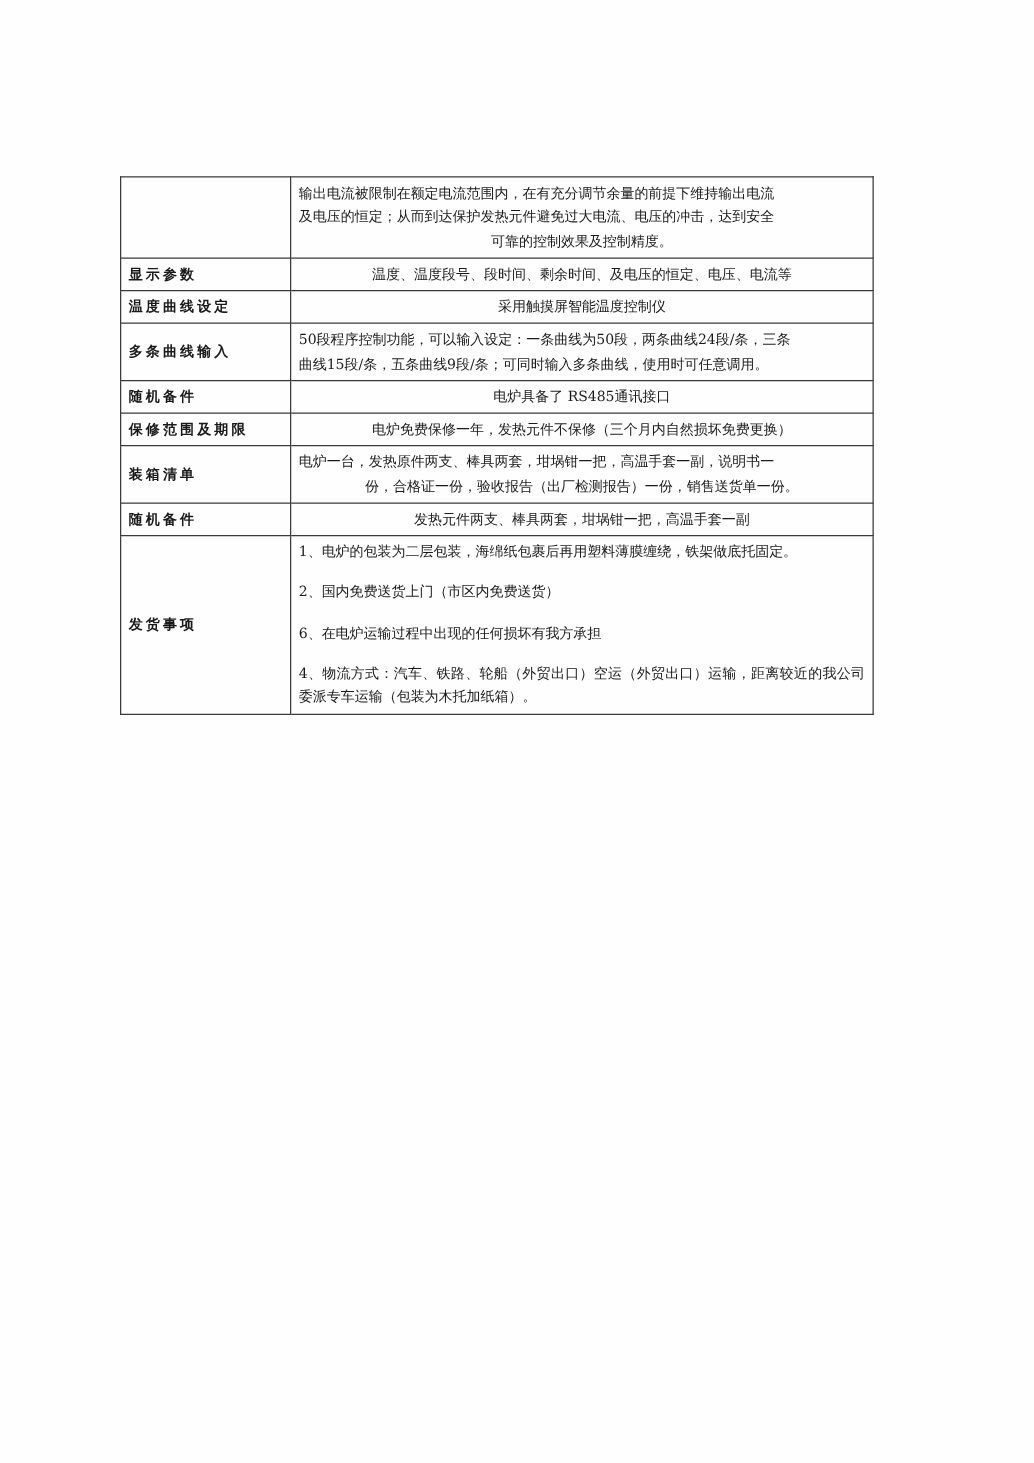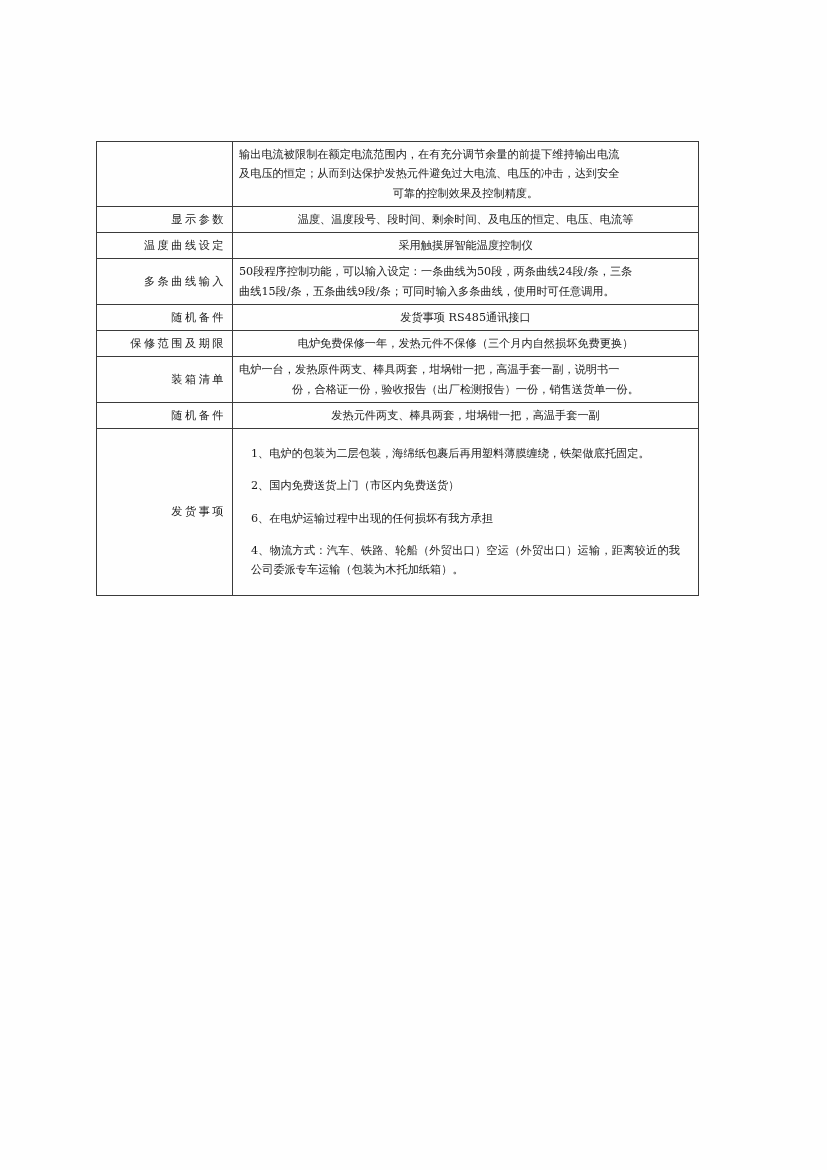--- a/index.html
+++ b/index.html
@@ -38,37 +38,37 @@
   }
   table.spec-table td {
     border: 1px solid #3a3a3a;
     padding: 3px 6px;
     vertical-align: middle;
   }
   col.label-col { width: 136px; }
   col.value-col { width: 466px; }
 
   td.label-cell {
-    text-align: right;
-    font-weight: normal;
+    text-align: left;
+    font-weight: bold;
     letter-spacing: 2.5px;
     padding-left: 4px;
     padding-right: 4px;
   }
   td.value-cell {
     text-align: justify;
     text-justify: inter-ideograph;
     padding-left: 8px;
     padding-right: 8px;
   }
   td.value-cell.center {
     text-align: center;
   }
   .para {
-    margin: 12px;
+    margin: 0;
     text-align: justify;
     text-justify: inter-ideograph;
   }
   .para + .para {
     margin-top: 13px;
   }
   .first-row-cell {
     text-align: justify;
     text-justify: inter-ideograph;
   }
@@ -115,21 +115,21 @@
         <tr>
           <td class="label-cell">多条曲线输入</td>
           <td class="value-cell">
             <div>50段程序控制功能，可以输入设定：一条曲线为50段，两条曲线24段/条，三条</div>
             <div>曲线15段/条，五条曲线9段/条；可同时输入多条曲线，使用时可任意调用。</div>
           </td>
         </tr>
 
         <tr>
           <td class="label-cell">随机备件</td>
-          <td class="value-cell center">发货事项 RS485通讯接口</td>
+          <td class="value-cell center">电炉具备了 RS485通讯接口</td>
         </tr>
 
         <tr>
           <td class="label-cell">保修范围及期限</td>
           <td class="value-cell center">电炉免费保修一年，发热元件不保修（三个月内自然损坏免费更换）</td>
         </tr>
 
         <tr>
           <td class="label-cell">装箱清单</td>
           <td class="value-cell">

